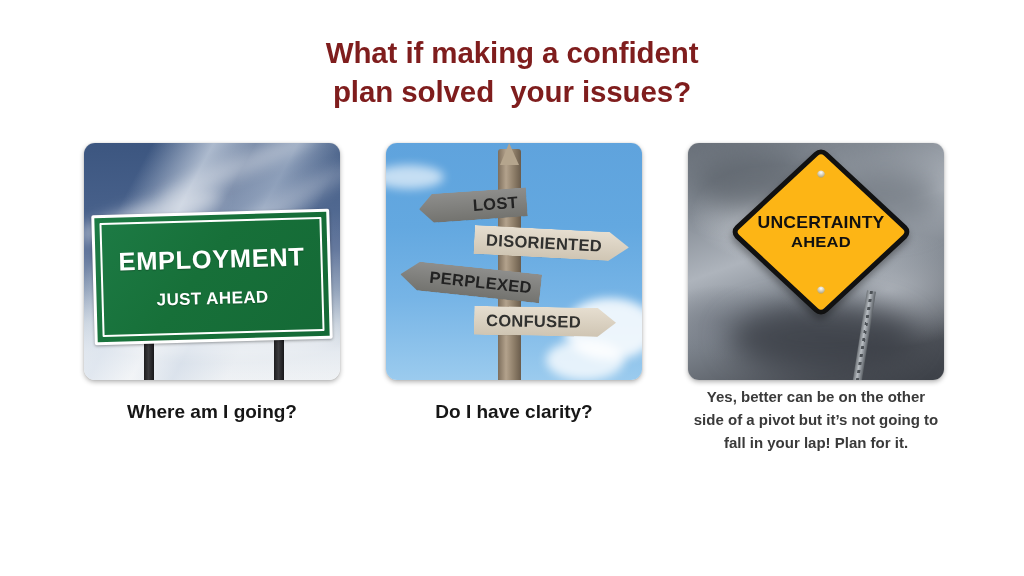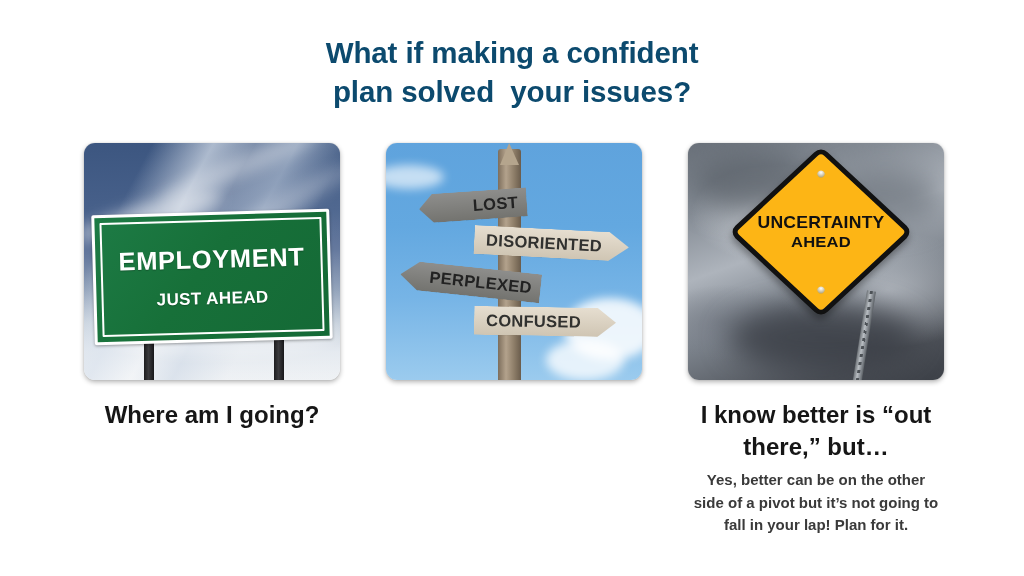--- a/index.html
+++ b/index.html
@@ -23,21 +23,21 @@
   
   .slide-title {
     position: absolute;
     top: 33px;
     left: 0;
     width: 1024px;
     text-align: center;
     font-size: 29.5px;
     font-weight: 700;
     line-height: 1.33;
-    color: #0c4a6e;
+    color: #7f1d1d;
     letter-spacing: -0.1px;
     white-space: pre-wrap;
   }
 
   
   .columns {
     position: absolute;
     top: 143px;
     left: 84px;
     width: 860px;
@@ -284,21 +284,21 @@
     left:3px; top:0;
     width:3px; height:100%;
     background: repeating-linear-gradient(180deg,#4d5257 0 3px, transparent 3px 8px);
   }
 
   
   .caption-heading {
     margin-top: 19px;
     width: 256px;
     text-align: center;
-    font-size: 24px;
+    font-size: 19px;
     font-weight: 700;
     line-height: 1.33;
     color: #161616;
   }
   .caption-body {
     margin-top: 6px;
     width: 256px;
     text-align: center;
     font-size: 15px;
     font-weight: 400;
@@ -343,38 +343,38 @@
           <div class="cloud-soft c2a"></div>
           <div class="cloud-soft c2b"></div>
           <div class="cloud-soft c2c"></div>
           <div class="pole"></div>
           <div class="dsign dark  left  s-lost">LOST</div>
           <div class="dsign light right s-disoriented">DISORIENTED</div>
           <div class="dsign dark  left  s-perplexed">PERPLEXED</div>
           <div class="dsign light right s-confused">CONFUSED</div>
         </div>
       </div>
+      <div class="caption-heading">Do I have clarity?</div>
     </div>
 
     <div class="column col-3">
       <div class="card">
         <div class="card-inner">
           <div class="sky-storm"></div>
           <div class="storm-blob sb1"></div>
           <div class="storm-blob sb2"></div>
           <div class="storm-blob sb3"></div>
           <div class="sign-pole"></div>
           <div class="yellow-sign">
             <div class="bolt bolt-a"></div>
             <div class="bolt bolt-b"></div>
             <div class="ys-text">
               <div class="ys-1">UNCERTAINTY</div>
               <div class="ys-2">AHEAD</div>
             </div>
           </div>
         </div>
       </div>
-      <div class="caption-heading">I know better is “out there,” but…</div>
       <div class="caption-body">Yes, better can be on the other side of a pivot but it’s not going to fall in your lap! Plan for it.</div>
     </div>
 
   </div>
 </div>
 
 </body></html>

